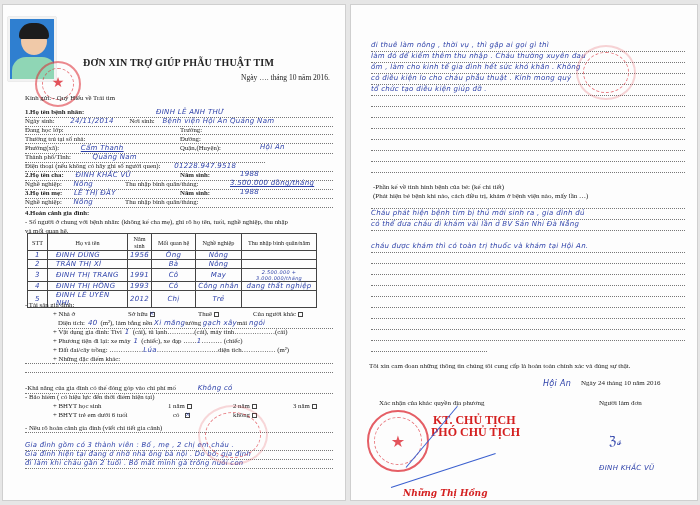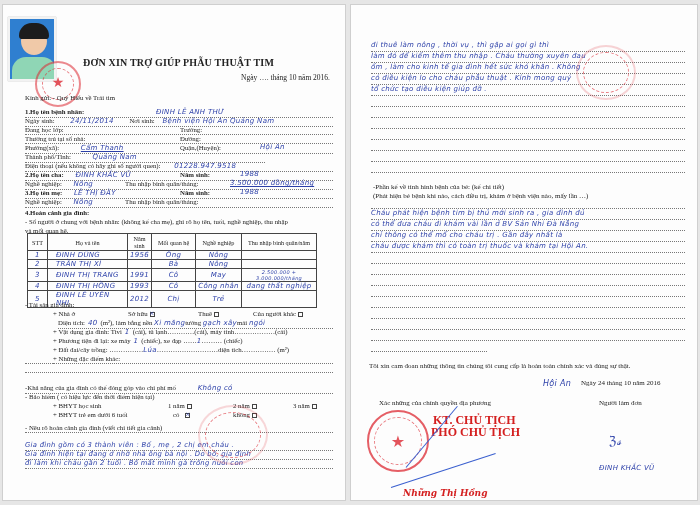--- a/index.html
+++ b/index.html
@@ -234,37 +234,36 @@
   <div class="rline" style="top:135px;"></div>
   <div class="rline" style="top:146px;"></div>
   <div class="rline" style="top:157px;"></div>
   <div class="stamp" style="left:225px;top:40px;width:60px;height:55px;border-color:rgba(220,40,50,0.2);"></div>
 
   <div class="rtext" style="top:178px;">-Phần kể về tình hình bệnh của bé: (kể chi tiết)</div>
   <div class="rtext" style="top:187px;">(Phát hiện bé bệnh khi nào, cách điều trị, khám ở bệnh viện nào, mấy lần …)</div>
   <div class="rline" style="top:193px;"></div>
   <div class="rline hw" style="top:204px;">Cháu phát hiện bệnh tim bị thủ mới sinh ra , gia đình đủ</div>
   <div class="rline hw" style="top:215px;">có thể đưa cháu đi khám vài lần ở BV Sản Nhi Đà Nẵng</div>
-  <div class="rline hw" style="top:226px;">chỉ thông có thể mổ cho cháu trị . Gần đây nhất là</div>
   <div class="rline hw" style="top:237px;">cháu được khám thì có toàn trị thuốc và khám tại Hội An.</div>
   <div class="rline" style="top:248px;"></div>
   <div class="rline" style="top:259px;"></div>
   <div class="rline" style="top:270px;"></div>
   <div class="rline" style="top:281px;"></div>
   <div class="rline" style="top:292px;"></div>
   <div class="rline" style="top:303px;"></div>
   <div class="rline" style="top:314px;"></div>
   <div class="rline" style="top:325px;"></div>
   <div class="rline" style="top:336px;right:210px;"></div>
 
   <div class="rtext" style="top:357px;left:18px;">Tôi xin cam đoan những thông tin chúng tôi cung cấp là hoàn toàn chính xác và đúng sự thật.</div>
   <div class="rtext hw" style="top:374px;left:192px;font-size:8px;">Hội An</div>
   <div class="rtext" style="top:374px;left:230px;">Ngày 24 tháng 10 năm 2016</div>
 
-  <div class="rtext" style="top:394px;left:28px;">Xác những của chính quyền địa phương</div>
+  <div class="rtext" style="top:394px;left:28px;">Xác nhận của khác quyền địa phương</div>
   <div class="rtext" style="top:394px;left:248px;">Người làm đơn</div>
 
   <div class="stamp" style="left:16px;top:405px;width:62px;height:62px;border-width:2px;">
       <span class="star" style="top:22px;font-size:16px;">★</span>
     </div>
   <div class="sig-red" style="top:408px;left:82px;">KT. CHỦ TỊCH</div>
   <div class="sig-red" style="top:420px;left:80px;">PHÓ CHỦ TỊCH</div>
   <div class="pen-stroke" style="left:55px;top:462px;width:80px;transform:rotate(-50deg);"></div>
   <div class="pen-stroke" style="left:40px;top:482px;width:110px;transform:rotate(-18deg);"></div>
   <div class="signature-name" style="top:483px;left:52px;">Những Thị Hồng</div>

